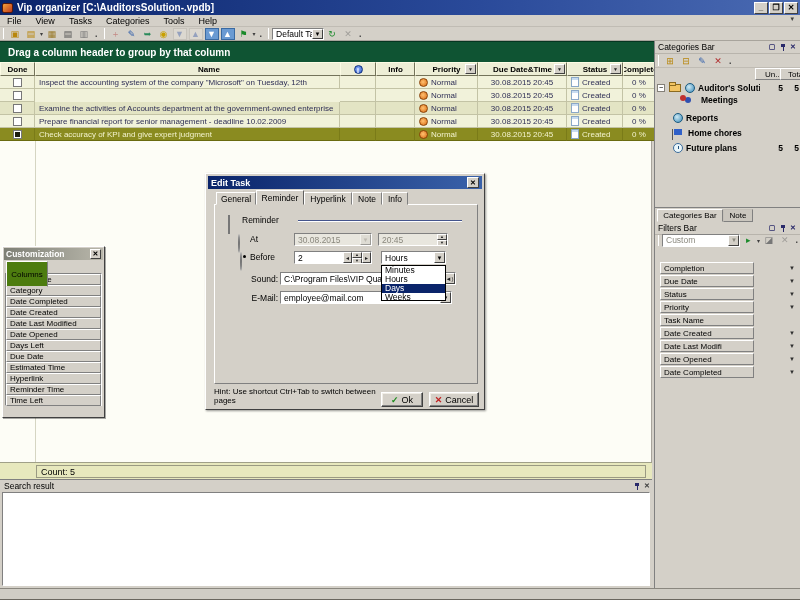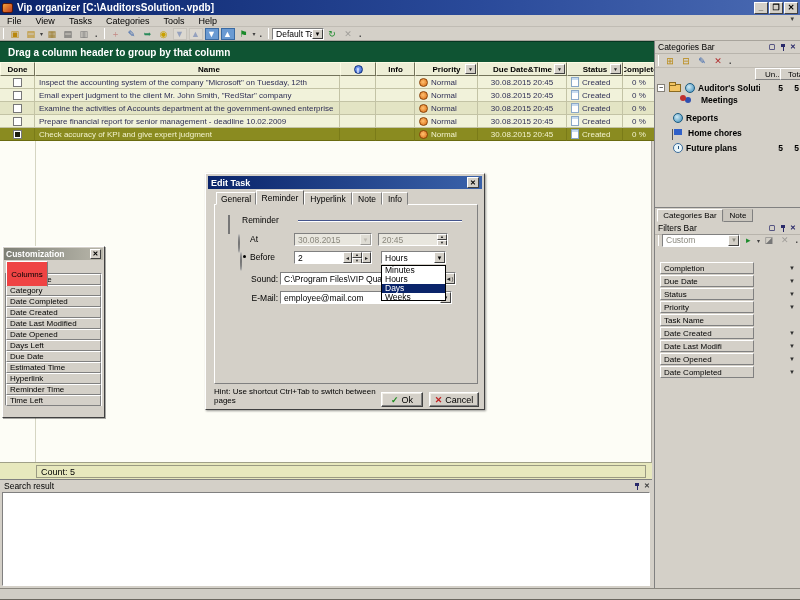--- a/index.html
+++ b/index.html
@@ -138,21 +138,21 @@
 
   
   .custom { left:2px; top:246px; width:103px; height:172px; background:#d4d0c8;
             border:1px solid; border-color:#fff #404040 #404040 #fff; box-shadow:1px 1px 0 #00000055;}
   .ctitle { position:absolute; left:1px; top:1px; right:1px; height:12px;
             background:linear-gradient(90deg,#7e8076,#b8b6aa); color:#fff; font-weight:bold;
             font-size:8.5px; display:flex; align-items:center; padding:0 2px;}
   .cclose { margin-left:auto; width:11px; height:10px; background:#d4d0c8; border:1px solid;
             border-color:#fff #404040 #404040 #fff; color:#000; font-size:7px; line-height:8px;
             text-align:center; font-weight:bold;}
-  .custab { position:absolute; left:3px; top:14px; width:42px; height:26px; background:#ef4444;
+  .custab { position:absolute; left:3px; top:14px; width:42px; height:26px; background:#4d7c0f;
             border:1px solid; border-color:#fff #808080 #d4d0c8 #fff; font-size:8px;
             display:flex; align-items:center; justify-content:center; z-index:1;}
   .cuslist { position:absolute; left:2px; top:26px; width:97px; height:133px;
              border:1px solid; border-color:#808080 #fff #fff #808080; background:#d4d0c8;}
   .cusitem { height:11px; background:#d4d0c8; border:1px solid; border-color:#fff #808080 #808080 #fff;
              font-size:8px; display:flex; align-items:center; padding-left:3px; overflow:hidden; white-space:nowrap;}
 
   
   .dialog { left:205px; top:173px; width:280px; height:237px; background:#d4d0c8;
             border:1px solid; border-color:#fff #404040 #404040 #fff;
@@ -296,21 +296,20 @@
     <span class="cell c-stat">
         <span class="page"></span>
         <span>Created</span>
       </span>
     <span class="cell c-comp">0 %</span>
   </div>
   <div class="abs grow row-a" style="top:89px;">
     <span class="cell c-done">
         <span class="cb"></span>
       </span>
-    <span class="cell c-name">Email expert judgment to the client Mr. John Smith, "RedStar" company</span>
     <span class="cell c-ico"></span>
     <span class="cell c-info"></span>
     <span class="cell c-prio">
         <span class="pball"></span>
         <span>Normal</span>
       </span>
     <span class="cell c-due">30.08.2015 20:45</span>
     <span class="cell c-stat">
         <span class="page"></span>
         <span>Created</span>

